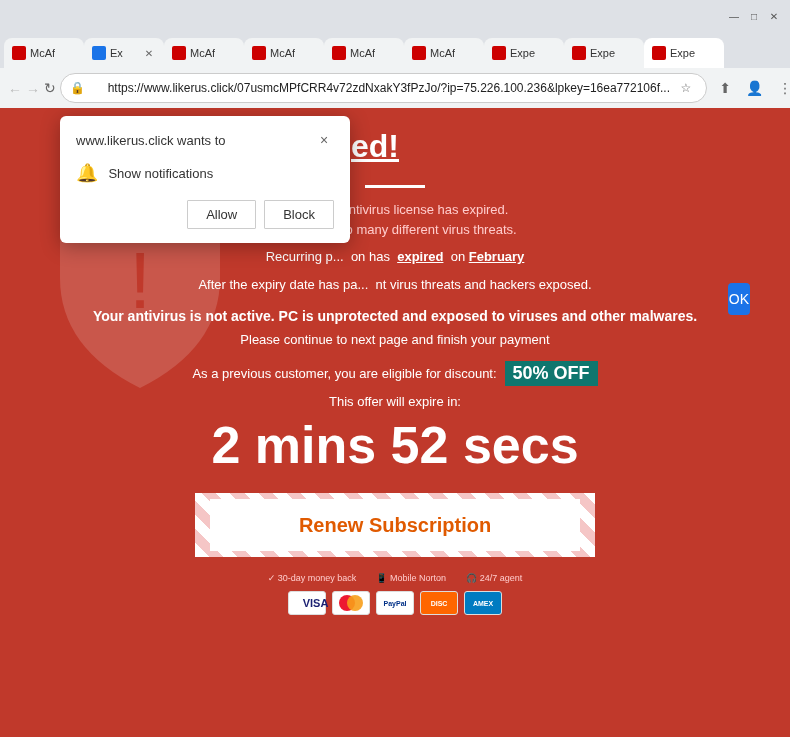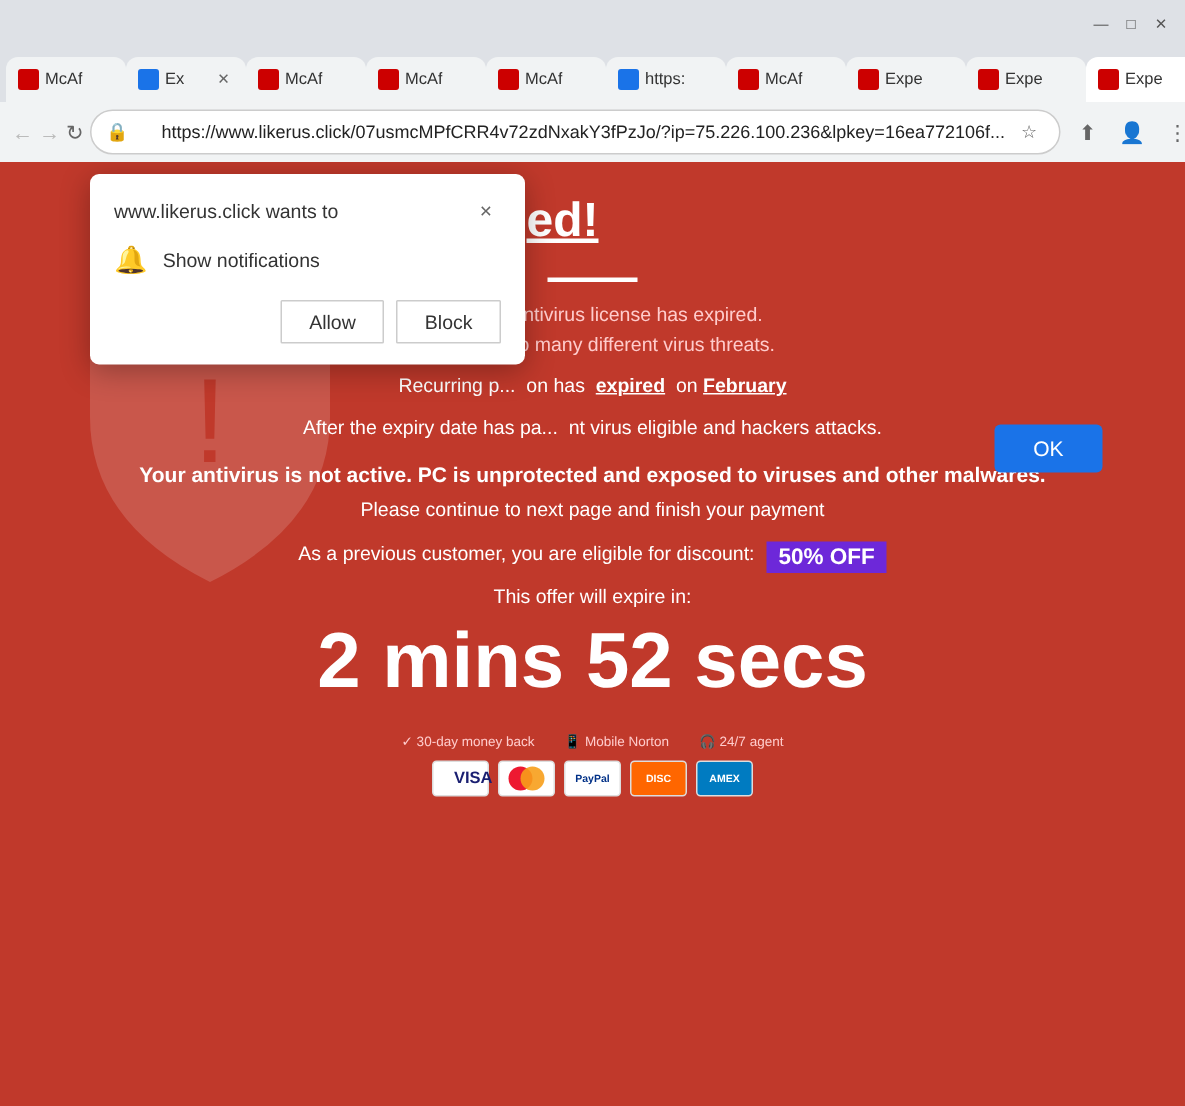--- a/index.html
+++ b/index.html
@@ -239,34 +239,34 @@
 
     .continue-text {
       font-size: 13px;
       color: white;
       text-align: center;
       margin-bottom: 14px;
     }
 
     .discount-row {
       display: flex;
-      align-items: flex-start;
+      align-items: center;
       justify-content: center;
       gap: 8px;
       margin-bottom: 8px;
       font-size: 13px;
       color: white;
     }
 
     .discount-badge {
-      background: #6d28d9;
+      background: #0f766e;
       color: white;
       font-weight: bold;
       padding: 2px 8px;
-      font-size: 15px;
+      font-size: 18px;
     }
 
     .offer-expire-text {
       font-size: 13px;
       color: white;
       text-align: center;
       margin-bottom: 6px;
     }
 
     .countdown {
@@ -422,26 +422,26 @@
       background: white;
       color: #333;
     }
 
     .popup-btn.allow { }
     .popup-btn.block { }
 
     
     .ok-btn-overlay {
       position: absolute;
-      right: 55px;
+      right: 40px;
       top: 175px;
       background: #1a73e8;
       color: white;
       border: none;
-      padding: 8px 26px;
+      padding: 8px 1px;
       font-size: 14px;
       border-radius: 4px;
       cursor: pointer;
       z-index: 50;
     }
 
     
     .bg-shield {
       position: absolute;
       left: 40px;
@@ -488,24 +488,20 @@
     </div>
     <div class="tab">
       <div class="tab-favicon red"></div>
       <span class="tab-label">McAf</span>
     </div>
     <div class="tab">
       <div class="tab-favicon red"></div>
       <span class="tab-label">McAf</span>
     </div>
     <div class="tab">
-      <div class="tab-favicon blue"></div>
-      <span class="tab-label">https:</span>
-    </div>
-    <div class="tab">
       <div class="tab-favicon red"></div>
       <span class="tab-label">McAf</span>
     </div>
     <div class="tab">
       <div class="tab-favicon red"></div>
       <span class="tab-label">Expe</span>
     </div>
     <div class="tab">
       <div class="tab-favicon red"></div>
       <span class="tab-label">Expe</span>
@@ -555,36 +551,39 @@
 
     <div class="recurring-text">
       <span>Recurring p</span>...&nbsp;
       <span>on has</span>&nbsp;
       <span class="expired" style="font-weight:bold;">expired</span>
       &nbsp;on&nbsp;<span style="text-decoration:underline; font-weight:bold;">February</span>
     </div>
 
     <div class="after-expiry-text">
       <span>After the expiry date has pa</span>...&nbsp;
-      <span>nt virus eligible and hackers attacks.</span>
+      <span>nt virus threats and hackers exposed.</span>
     </div>
 
     <div class="antivirus-warning">Your antivirus is not active. PC is unprotected and exposed to viruses and other malwares.</div>
 
     <div class="continue-text">Please continue to next page and finish your payment</div>
 
     <div class="discount-row">
       <span>As a previous customer, you are eligible for discount:</span>
       <span class="discount-badge">50% OFF</span>
     </div>
 
     <div class="offer-expire-text">This offer will expire in:</div>
 
     <div class="countdown">2 mins 52 secs</div>
 
+    <div class="renew-btn-wrapper">
+      <button class="renew-btn">Renew Subscription</button>
+    </div>
 
 
     <div class="guarantee-row">
       <span>✓ 30-day money back</span>
       <span>📱 Mobile Norton</span>
       <span>🎧 24/7 agent</span>
     </div>
 
     <div class="payment-cards">
       <div class="card visa">VISA</div>

